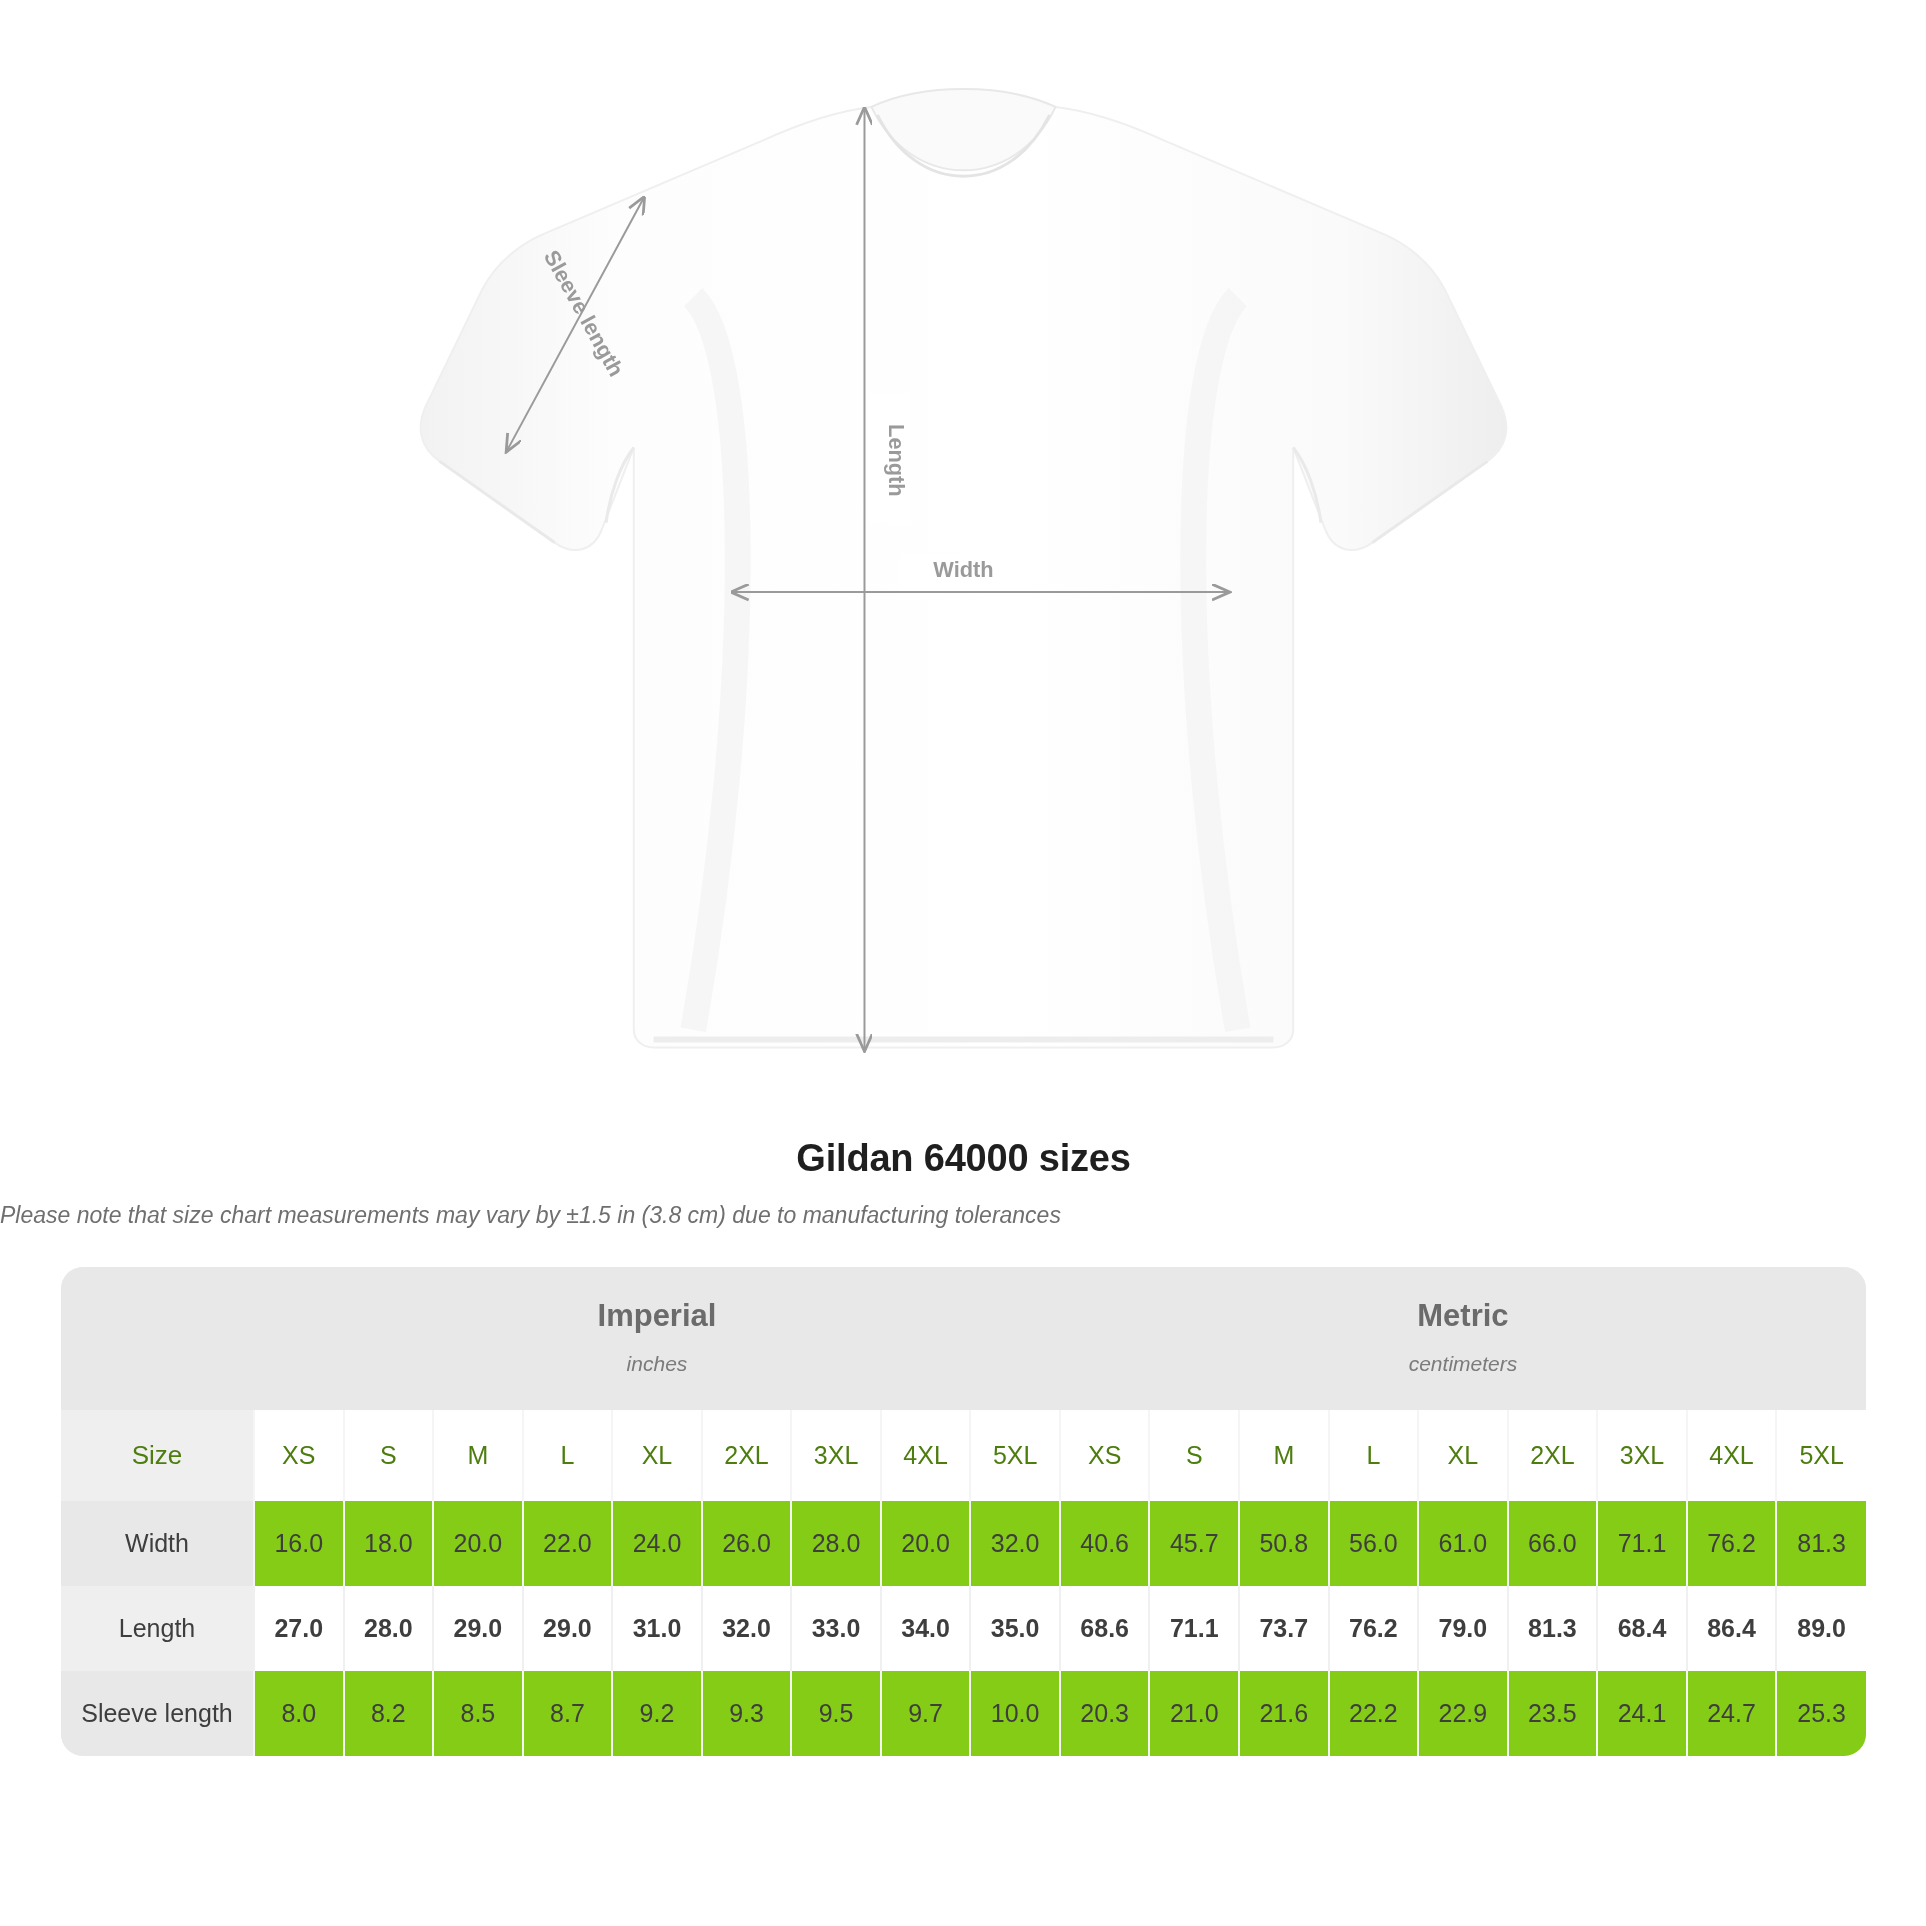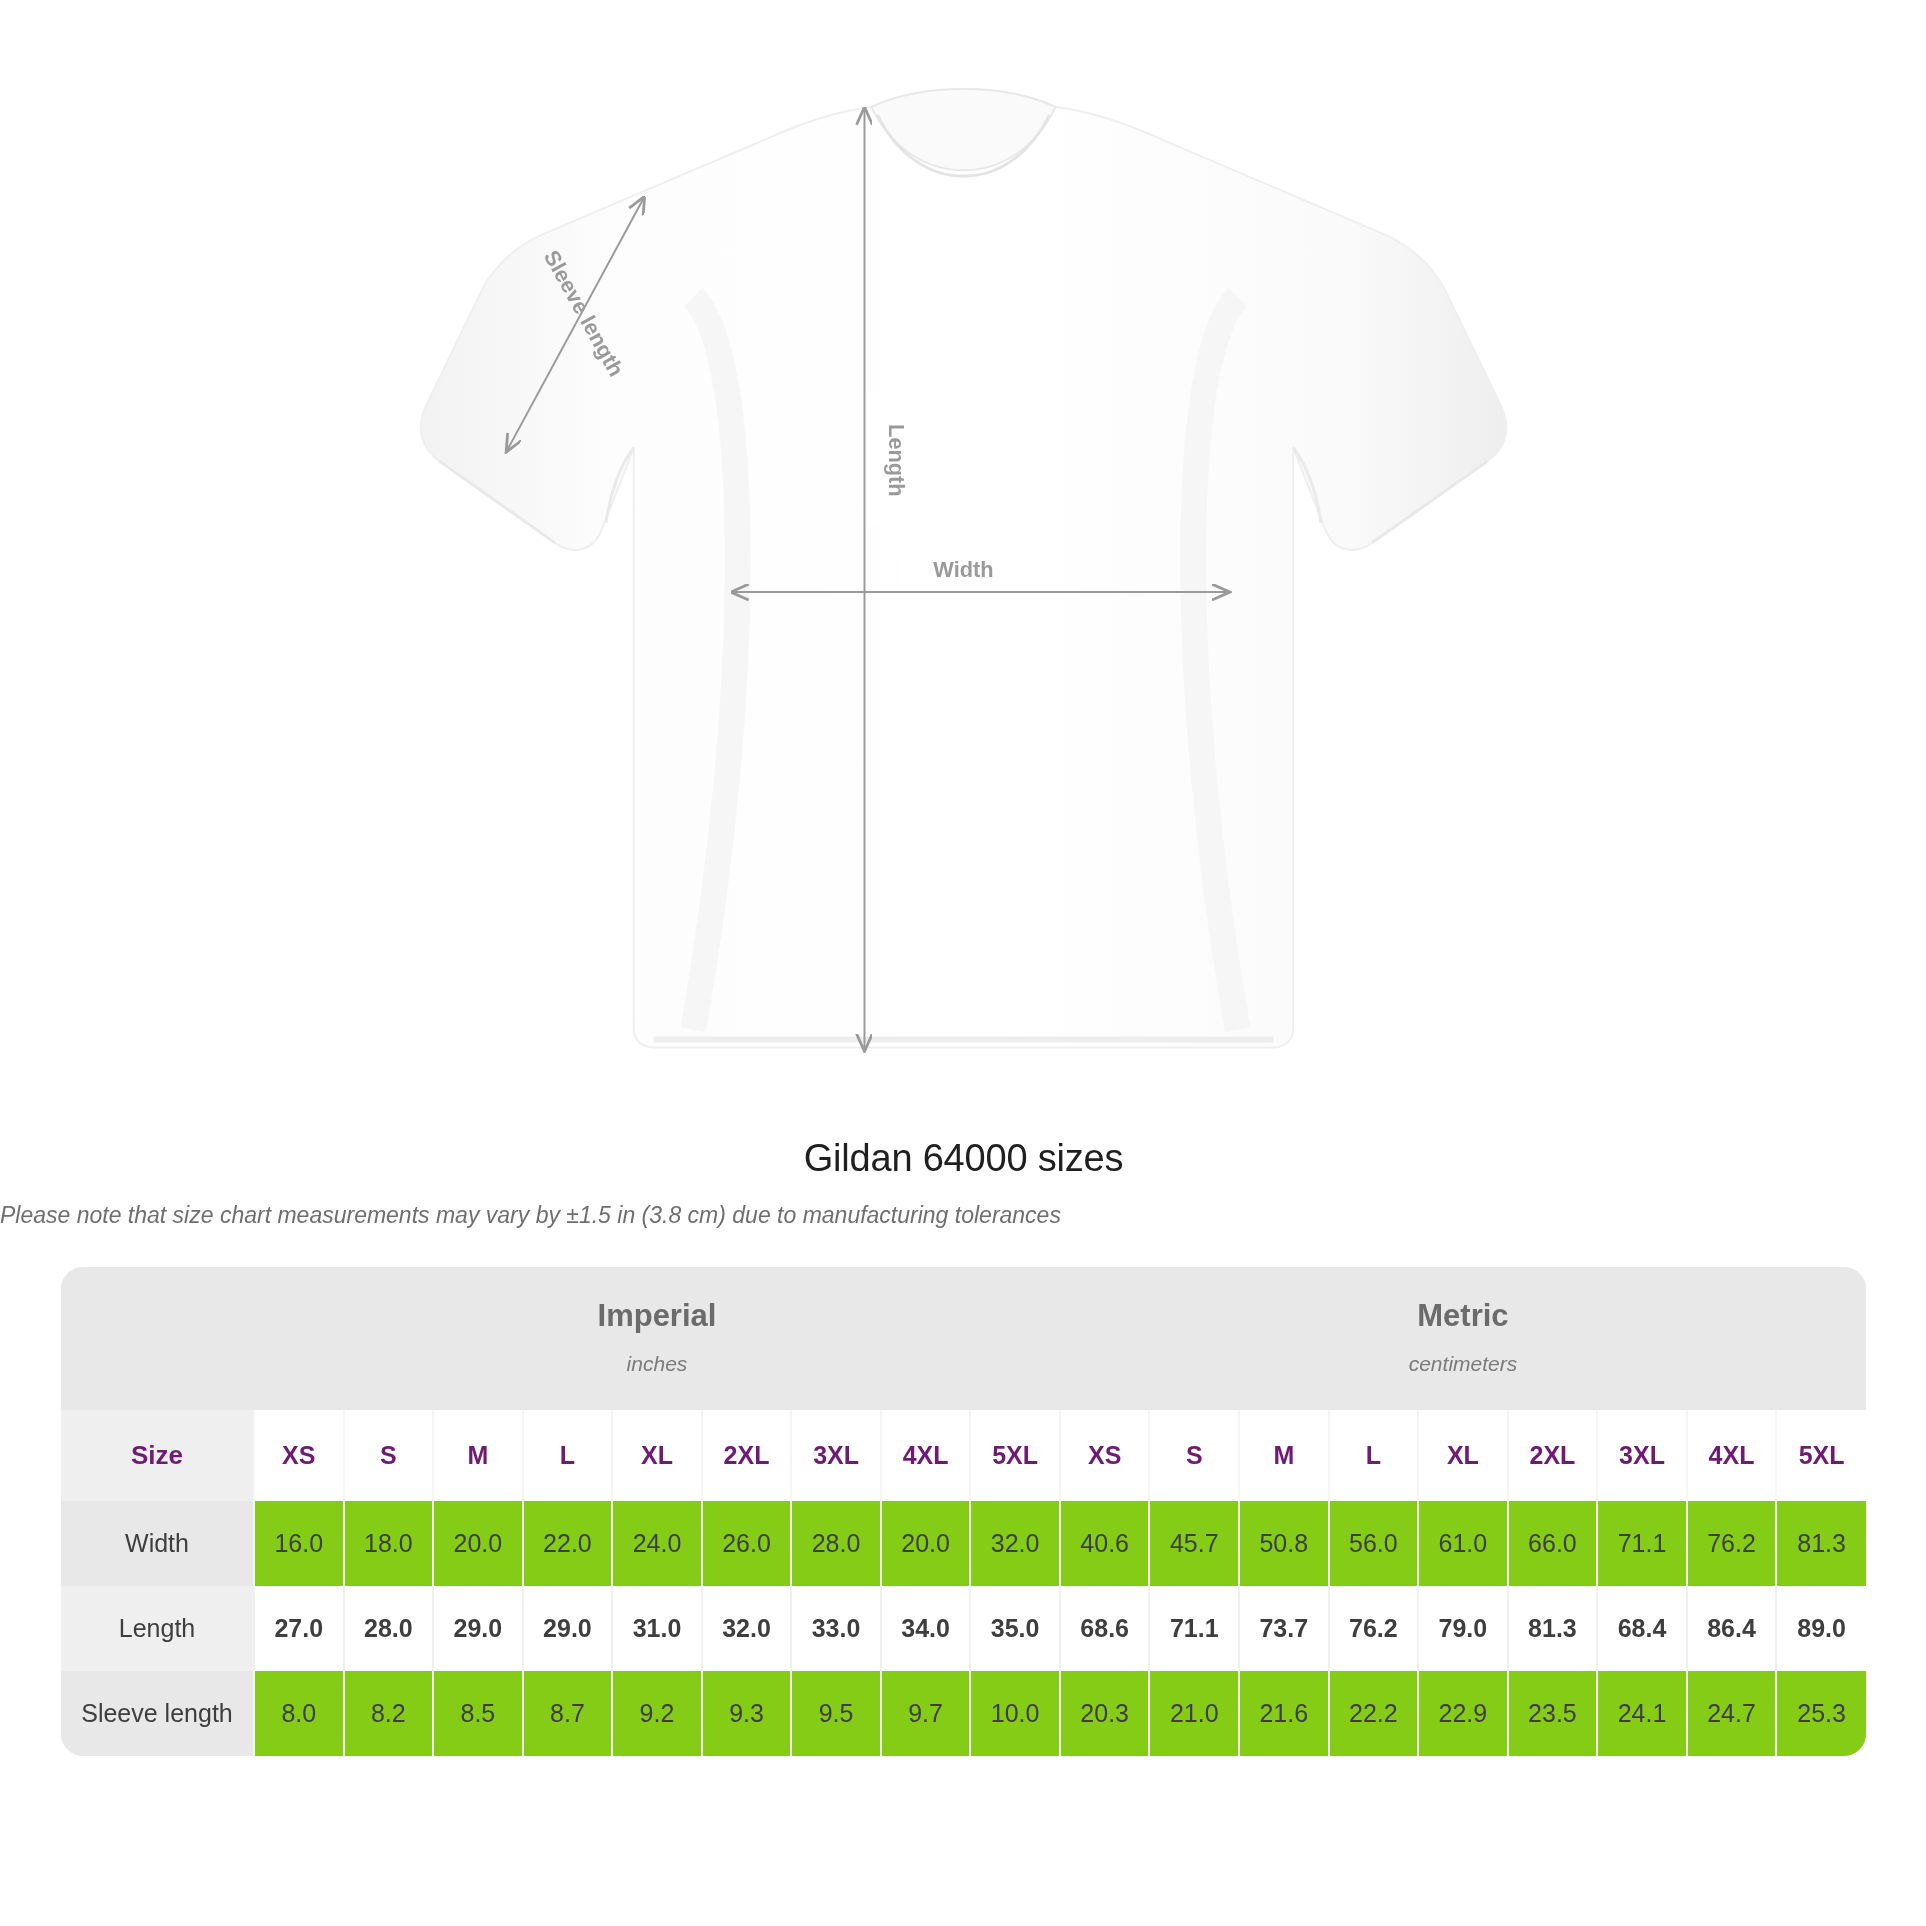--- a/index.html
+++ b/index.html
@@ -29,21 +29,21 @@
   .shirt-svg {
     position: absolute;
     left: 0;
     top: 0;
   }
 
   
   .chart-title {
     text-align: center;
     font-size: 38px;
-    font-weight: normal;
+    font-weight: bold;
     color: #1f1f1f;
     margin-top: 38px;
     letter-spacing: -0.2px;
   }
   .chart-note {
     text-align: left;
     font-size: 23px;
     font-style: italic;
     color: #6f6f6f;
     margin-top: 22px;
@@ -80,22 +80,22 @@
   .unit-sub {
     font-size: 21px;
     font-style: italic;
     color: #7b7b7b;
     margin-top: 16px;
   }
 
   
   tr.head-row td {
     background: #ffffff;
-    color: #701a75;
-    font-weight: bold;
+    color: #4d7c0f;
+    font-weight: normal;
     font-size: 25px;
     padding: 30px 8px;
   }
   tr.head-row td.rowlabel {
     background: #efefef;
     font-size: 26px;
   }
 
   
   tr.band td {

